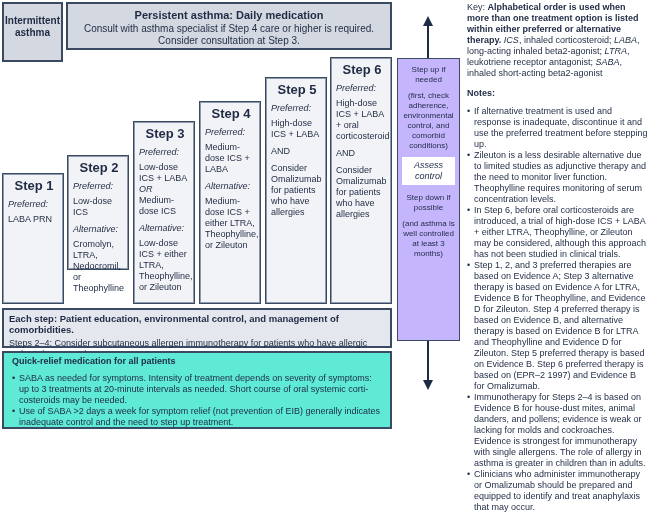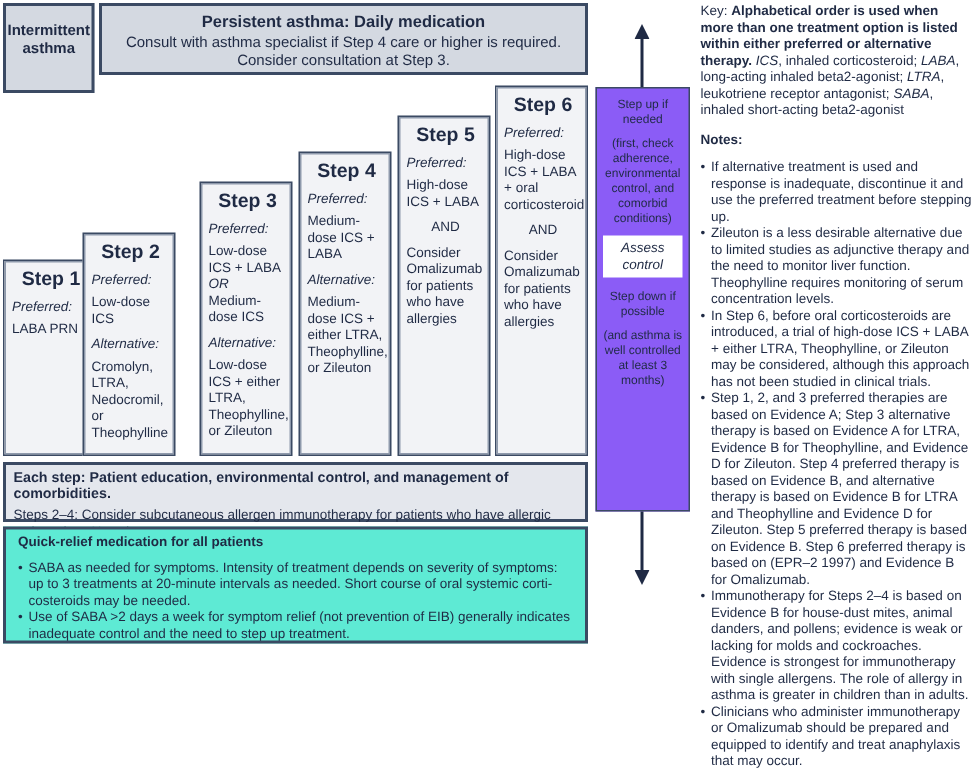--- a/index.html
+++ b/index.html
@@ -16,24 +16,24 @@
   .hdr-int { left:2px; top:2px; width:61px; height:60px; font-weight:bold; font-size:10px; line-height:12px; padding-top:11px; }
   .hdr-per { left:66px; top:2px; width:326px; height:48px; font-size:10px; line-height:12px; padding-top:5px; }
   .hdr-per .t { font-weight:bold; font-size:11px; line-height:13px; margin-bottom:1px; }
   .step {
     background:#f2f3f6; border:1px solid #3b4a63; box-shadow: inset 0 0 0 1px #8e99ab;
     font-size:9px; line-height:11px; padding:4px 3px 0 5px;
   }
   .step .title { font-weight:bold; font-size:13px; line-height:16px; text-align:center; margin-bottom:5px; }
   .step .lbl { font-style:italic; margin-bottom:4px; }
   .step .val { margin-bottom:6px; }
-  .step .and { text-align:center; margin:4px 0 6px; }
+  .step .and { text-align:left; margin:4px 0 6px; }
   .side {
     left:397px; top:58px; width:63px; height:283px;
-    background:#8b5cf6; border:1px solid #3b4a63;
+    background:#c4b5fd; border:1px solid #3b4a63;
     font-size:8px; line-height:10px; text-align:center; padding:6px 1px 0;
   }
   .side p { margin:0 0 6px; }
   .assess { background:#ffffff; font-style:italic; font-size:9px; line-height:11px; margin:6px 3px 8px; padding:3px 0; }
   .arrow-line { position:absolute; left:427px; width:2px; background:#1f2a44; }
   .each {
     left:2px; top:308px; width:390px; height:40px;
     background:#e4e7ed; border:2px solid #3b4a63;
     font-size:9px; line-height:11px; padding:3px 5px;
   }
@@ -64,21 +64,21 @@
   <div>Consult with asthma specialist if Step 4 care or higher is required.</div>
   <div>Consider consultation at Step 3.</div>
 </div>
 
 <div class="box step" style="left:2px;top:173px;width:62px;height:131px;">
   <div class="title">Step 1</div>
   <div class="lbl">Preferred:</div>
   <div class="val">LABA PRN</div>
 </div>
 
-<div class="box step" style="left:55px;top:155px;width:62px;height:149px;">
+<div class="box step" style="left:67px;top:155px;width:62px;height:115px;">
   <div class="title">Step 2</div>
   <div class="lbl">Preferred:</div>
   <div class="val">Low-dose ICS</div>
   <div class="lbl">Alternative:</div>
   <div class="val">Cromolyn, LTRA, Nedocromil, or Theophylline</div>
 </div>
 
 <div class="box step" style="left:133px;top:121px;width:62px;height:183px;">
   <div class="title">Step 3</div>
   <div class="lbl">Preferred:</div>

